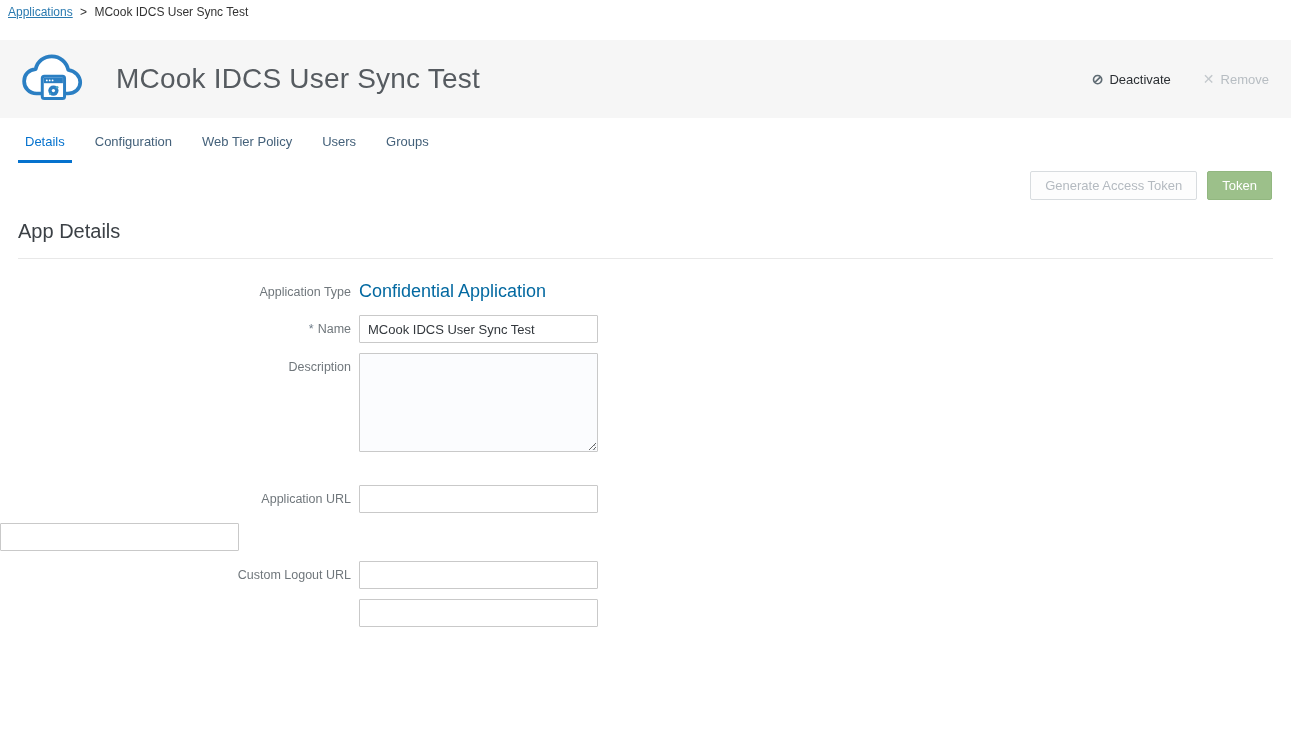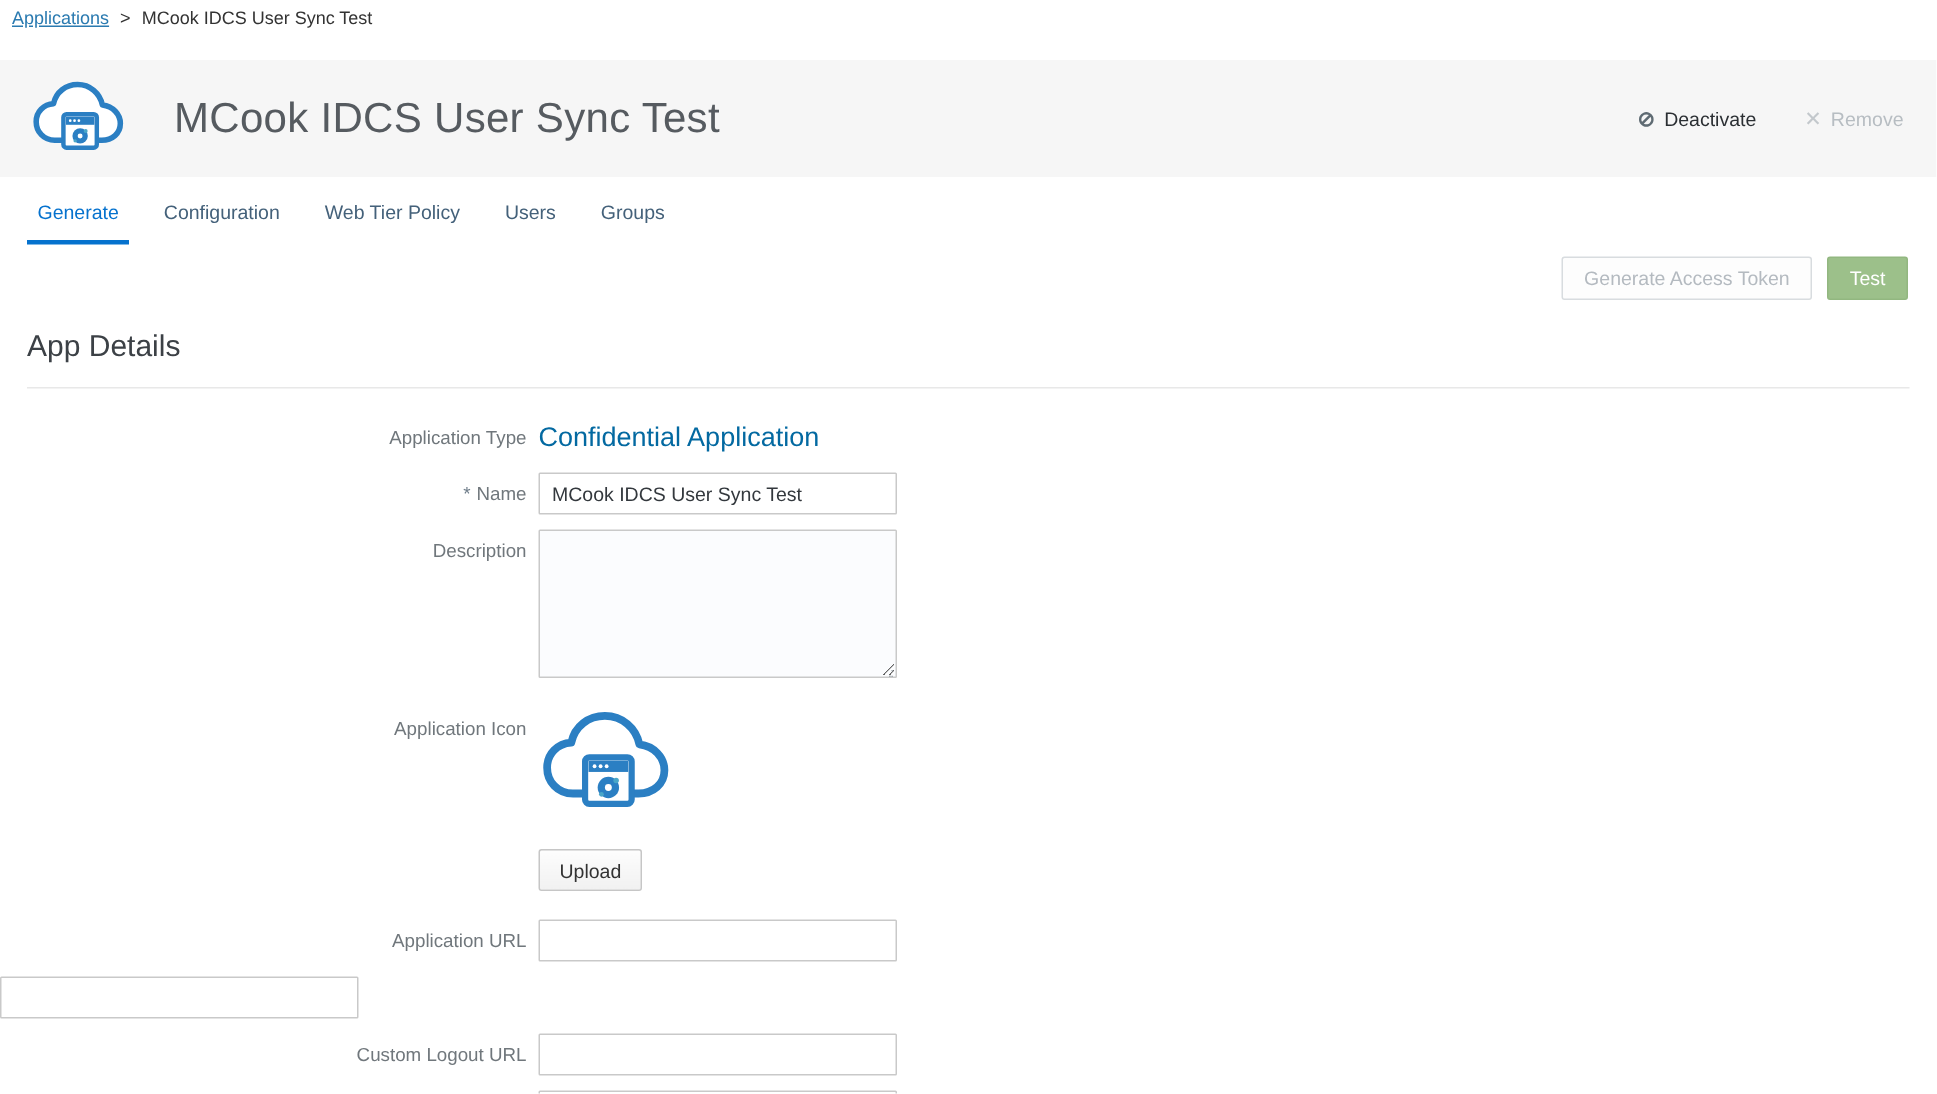--- a/index.html
+++ b/index.html
@@ -123,30 +123,30 @@
       <span>Deactivate</span>
     </button>
     <button class="hdr-btn remove-btn">
       <span class="glyph">✕</span>
       <span>Remove</span>
     </button>
   </div>
 </div>
 
 <div class="tabs">
-  <button class="tab active">Generate</button>
+  <button class="tab active">Details</button>
   <button class="tab">Configuration</button>
   <button class="tab">Web Tier Policy</button>
   <button class="tab">Users</button>
   <button class="tab">Groups</button>
 </div>
 
 <div class="actions-row">
   <button class="btn-token">Generate Access Token</button>
-  <button class="btn-save">Test</button>
+  <button class="btn-save">Token</button>
 </div>
 
 <div class="section-title">App Details</div>
 <hr class="section-divider">
 
 <div class="form">
 
   <div class="form-row" style="margin-bottom:13px;">
     <div class="form-label">Application Type</div>
     <div class="static-value">Confidential Application</div>
@@ -160,31 +160,20 @@
   </div>
 
   <div class="form-row top">
     <div class="form-label">Description</div>
     <span class="area-wrap">
       <textarea class="txt-area" style=""></textarea>
       <span class="grip">.:</span>
     </span>
   </div>
 
-  <div class="form-row top" style="margin-bottom:0;">
-    <div class="form-label" style="padding-top:12px;">Application Icon</div>
-    <div class="icon-field">
-      <span class="big-icon">
-        <svg width="92" height="78">
-            <use href="#app-cloud-icon"></use>
-          </svg>
-      </span>
-      <button class="btn-upload">Upload</button>
-    </div>
-  </div>
 
   <div class="gap-before-urls"></div>
 
   <div class="form-row">
     <div class="form-label">Application URL</div>
     <input class="txt-input" type="text" value="" style="">
   </div>
 
   <div class="form-row">
     <input class="txt-input" type="text" value="" style="">

